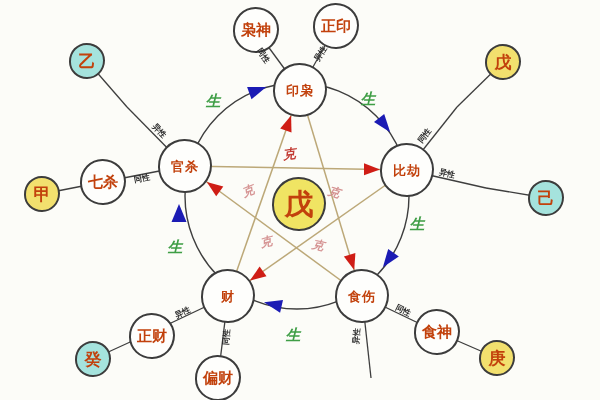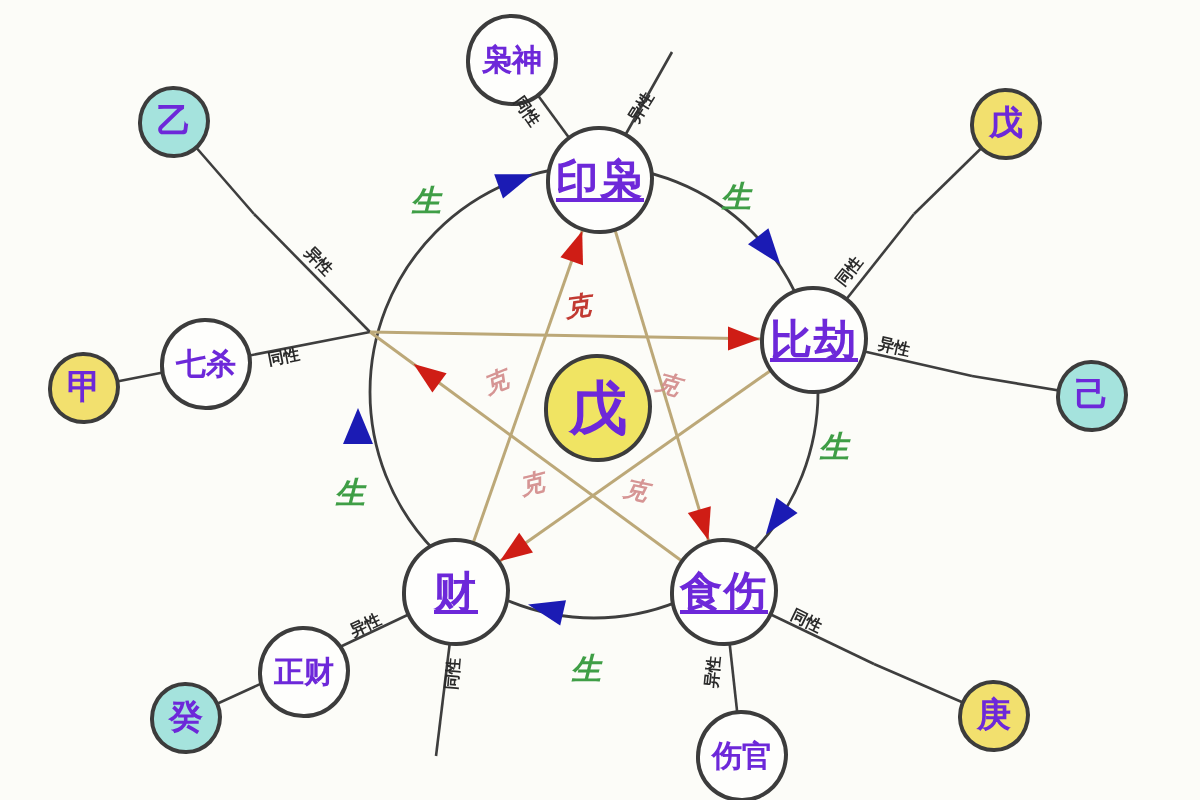--- a/index.html
+++ b/index.html
@@ -9,26 +9,26 @@
     font-family:"DejaVu Sans",sans-serif;
   }
   .stage svg{position:absolute;left:0;top:0;z-index:0;}
   .cycle-ring{fill:none;stroke:var(--line-dark);stroke-width:1.4px;}
   .link{stroke:var(--line-dark);stroke-width:1.3px;}
   .star-line{stroke:var(--star-tan);stroke-width:1.5px;}
   .ke-arrow{fill:var(--arrow-red);}
   .sheng-arrow{fill:var(--arrow-blue);}
   .node{
     position:absolute;z-index:2;display:flex;align-items:center;justify-content:center;
-    background:#fefefc;border:2px solid #3c3c3c;color:#6d28d9;
+    background:#fefefc;border:2px solid #3c3c3c;color:#c2410c;
     transform:translate(-50%,-50%);text-align:center;line-height:1;
     border-radius:49% 51% 50% 50% / 51% 49% 52% 48%;
     box-sizing:border-box;white-space:nowrap;
   }
-  .node.main{font-size:21px;font-weight:700;letter-spacing:1px;text-decoration:underline;}
+  .node.main{font-size:13px;font-weight:700;letter-spacing:1px;}
   .node.sub{font-size:15px;font-weight:700;}
   .node.stem{font-size:17px;font-weight:700;border-width:2px;}
   .node.stem.cyan{background:var(--stem-cyan);}
   .node.stem.yellow{background:var(--stem-yellow);}
   .node.center{background:var(--center-yellow);font-size:29px;font-weight:700;z-index:3;}
   .lbl{
     position:absolute;z-index:4;transform:translate(-50%,-50%);
     white-space:nowrap;pointer-events:none;line-height:1;
   }
   .lbl.sheng{color:var(--sheng-green);font-size:15px;font-weight:700;font-style:italic;}
@@ -89,23 +89,26 @@
       <polygon class="sheng-arrow" points="179,204 186.5,222 171.5,222"></polygon>
     </g>
   </svg>
 
   <div class="node center" style="left:299px;top:204px;width:54px;height:54px">戊</div>
 
   <div class="node main" style="left:300px;top:90px;width:54px;height:54px">印枭</div>
   <div class="node main" style="left:407px;top:170px;width:54px;height:54px">比劫</div>
   <div class="node main" style="left:362px;top:296px;width:54px;height:54px">食伤</div>
   <div class="node main" style="left:228px;top:296px;width:54px;height:54px">财</div>
+  <div class="node main" style="left:185px;top:166px;width:54px;height:54px">官杀</div>
 
   <div class="node sub" style="left:256px;top:30px;width:46px;height:46px">枭神</div>
-  <div class="node sub" style="left:371px;top:378px;width:46px;height:46px">伤官</div>
+  <div class="node sub" style="left:336px;top:26px;width:46px;height:46px">正印</div>
+  <div class="node sub" style="left:437px;top:332px;width:46px;height:46px">食神</div>
+  <div class="node sub" style="left:218px;top:378px;width:46px;height:46px">偏财</div>
   <div class="node sub" style="left:152px;top:336px;width:46px;height:46px">正财</div>
   <div class="node sub" style="left:103px;top:182px;width:46px;height:46px">七杀</div>
 
   <div class="node stem cyan" style="left:87px;top:61px;width:36px;height:36px">乙</div>
   <div class="node stem yellow" style="left:503px;top:62px;width:36px;height:36px">戊</div>
   <div class="node stem yellow" style="left:42px;top:194px;width:36px;height:36px">甲</div>
   <div class="node stem cyan" style="left:546px;top:198px;width:36px;height:36px">己</div>
   <div class="node stem cyan" style="left:93px;top:359px;width:36px;height:36px">癸</div>
   <div class="node stem yellow" style="left:497px;top:358px;width:36px;height:36px">庚</div>
 

